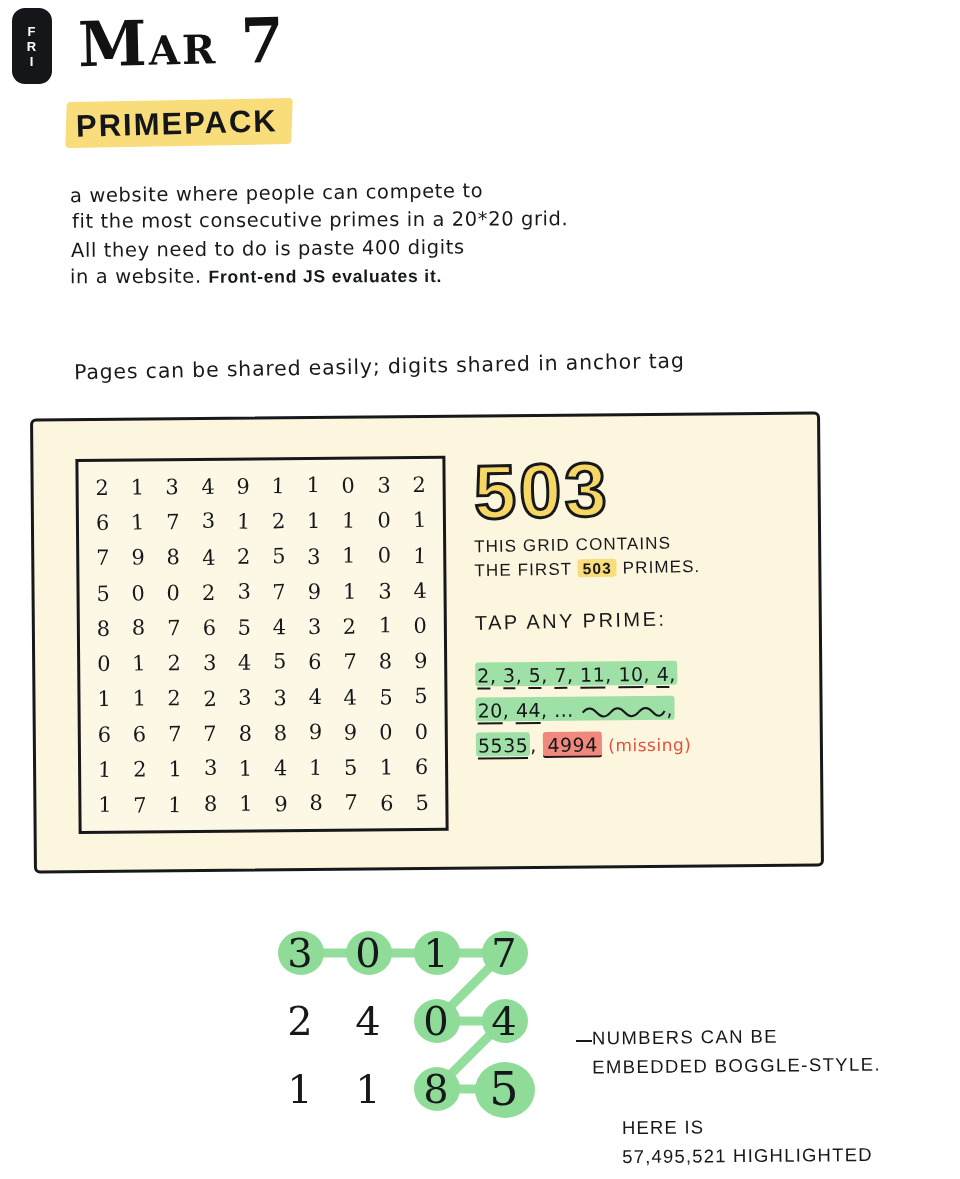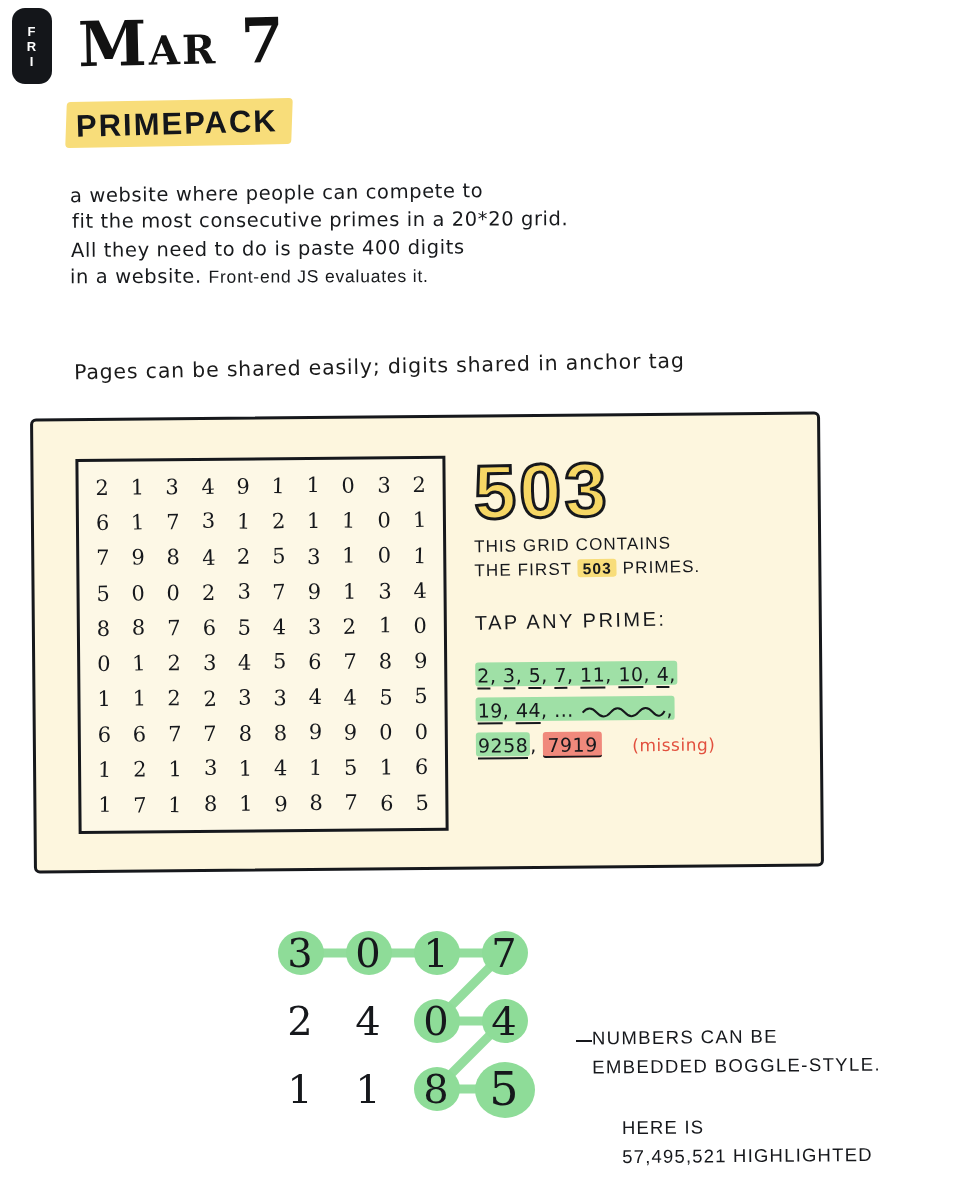--- a/index.html
+++ b/index.html
@@ -88,20 +88,21 @@
     color: #17191c;
   }
   #description div:nth-child(1) { transform: rotate(-0.7deg); }
   #description div:nth-child(2) { transform: rotate(-0.3deg); margin-left: 2px;}
   #description div:nth-child(3) { transform: rotate(-0.5deg); margin-left: 1px;}
   #description div:nth-child(4) { transform: rotate(-0.2deg); }
   #description .mono {
     font-family: "Liberation Sans", sans-serif;
     font-size: 17.5px;
     letter-spacing: 0.8px;
+    font-weight: bold;
   }
 
   #share-note {
     position: absolute;
     left: 74px;
     top: 352px;
     width: 860px;
     font-size: 20.5px;
     letter-spacing: 0.8px;
     transform: rotate(-1.1deg);
@@ -221,21 +222,20 @@
   .miss {
     background: #f0897c;
     padding: 2px 4px 0 4px;
     border-radius: 3px;
     border-bottom: 2px solid #16181c;
   }
   .missing-note {
     color: #e2503e;
     font-size: 17px;
     letter-spacing: 0.5px;
-    margin-left: 24px;
   }
   .squiggle {
     display: inline-block;
     vertical-align: middle;
   }
 
   
   #boggle {
     position: absolute;
     left: 272px;
@@ -471,31 +471,31 @@
           <span class="u">3</span>,
           <span class="u">5</span>,
           <span class="u">7</span>,
           <span class="u">11</span>,
           <span class="u">10</span>,
           <span class="u">4</span>,
         </span>
       </div>
       <div class="prime-row">
         <span class="hlgreen">
-          <span class="u">19</span>,
+          <span class="u">20</span>,
           <span class="u">44</span>,
           <span>...</span>
           <svg class="squiggle" width="86" height="16">
             <path d="M2 9 Q9 1 16 9 T30 9 T44 9 T58 9 T72 9 T84 8" fill="none" stroke="#16181c" stroke-width="2"></path>
           </svg>,
         </span>
       </div>
       <div class="prime-row">
-        <span class="hlgreen"><span class="u">9258</span></span>,
-        <span class="miss">7919</span>
+        <span class="hlgreen"><span class="u">5535</span></span>,
+        <span class="miss">4994</span>
         <span class="missing-note">(missing)</span>
       </div>
     </div>
   </div>
 </div>
 
 <div id="boggle">
   <svg id="boggle-lines" width="310" height="215">
     <g stroke="#8edc98" stroke-width="9" fill="none" stroke-linecap="round" opacity="0.95">
       <path d="M28 28 L96 28"></path>

